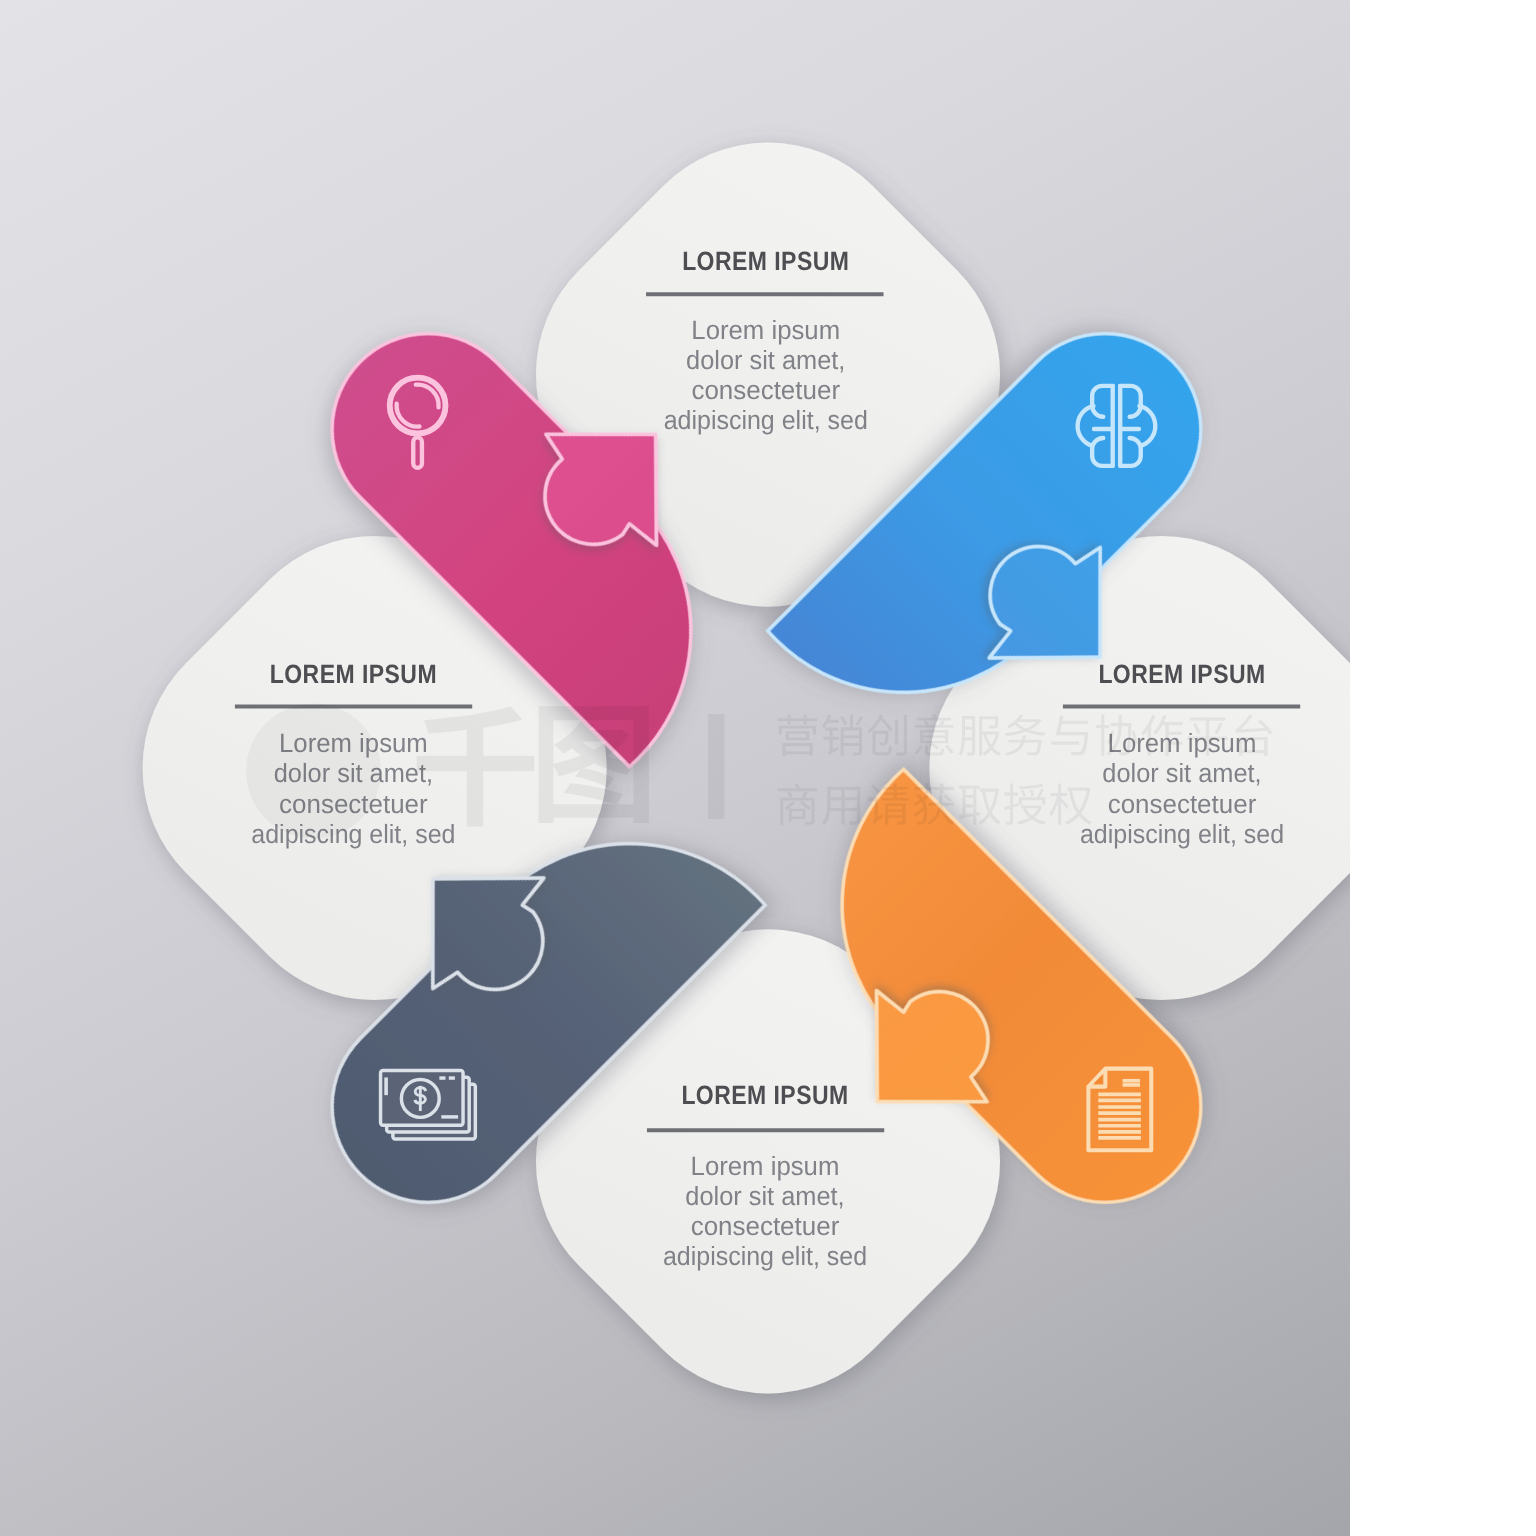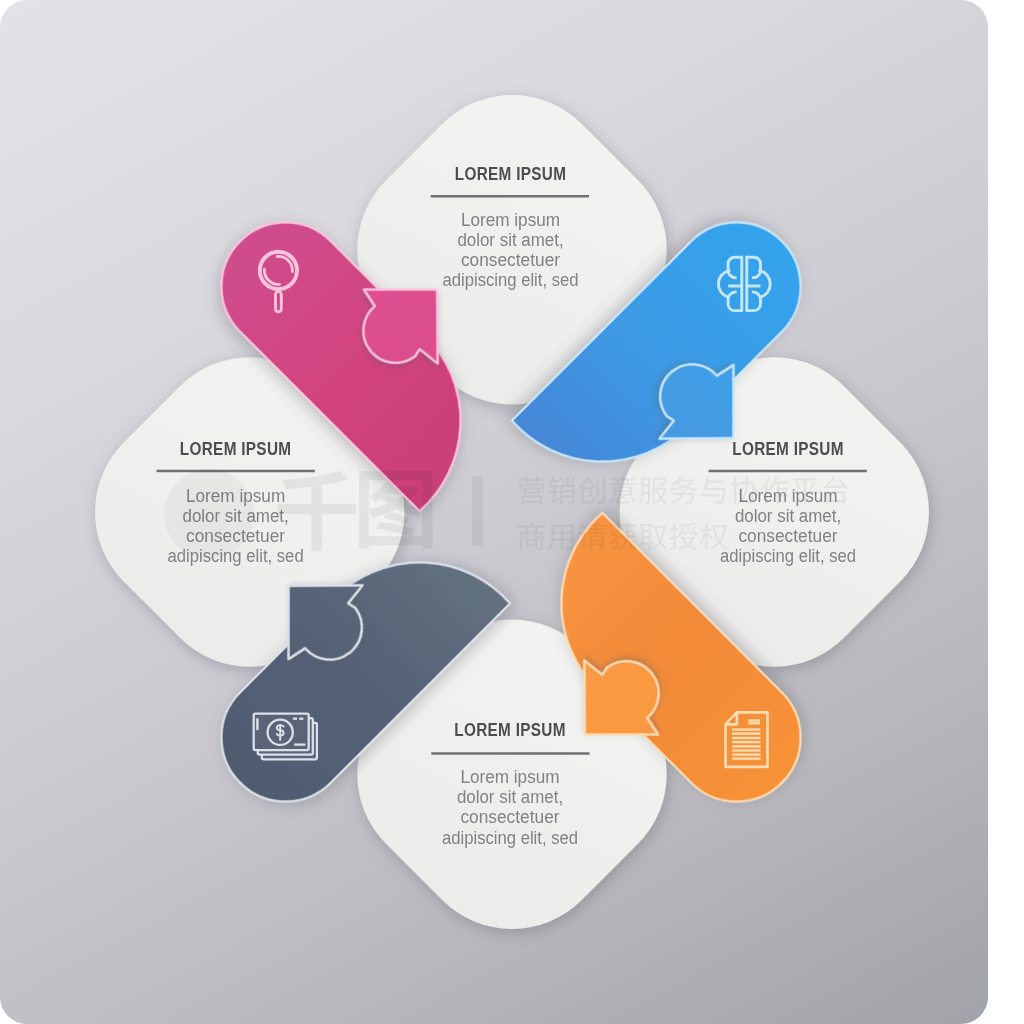--- a/index.html
+++ b/index.html
@@ -1,17 +1,17 @@
 <!DOCTYPE html>
 <html><head>
 <meta charset="utf-8">
 <style>
   html,body{margin:0;padding:0;background:#ffffff;}
-  .stage{position:relative;width:988px;height:1024px;overflow:hidden;
-         font-family:"Liberation Sans",sans-serif;border-radius:27px;}
+  .stage{position:relative;width:900px;height:1024px;overflow:hidden;
+         font-family:"Liberation Sans",sans-serif;}
   svg{display:block;}
   text{font-family:"Liberation Sans",sans-serif;}
   .ttl{font-size:17.6px;font-weight:bold;fill:#4e4e52;letter-spacing:.35px;}
   .bdy{font-size:17.6px;fill:#808288;}
 </style>
 </head>
 <body>
 
 <div class="stage">
 <svg width="1024" height="1024" viewBox="0 0 1024 1024">

